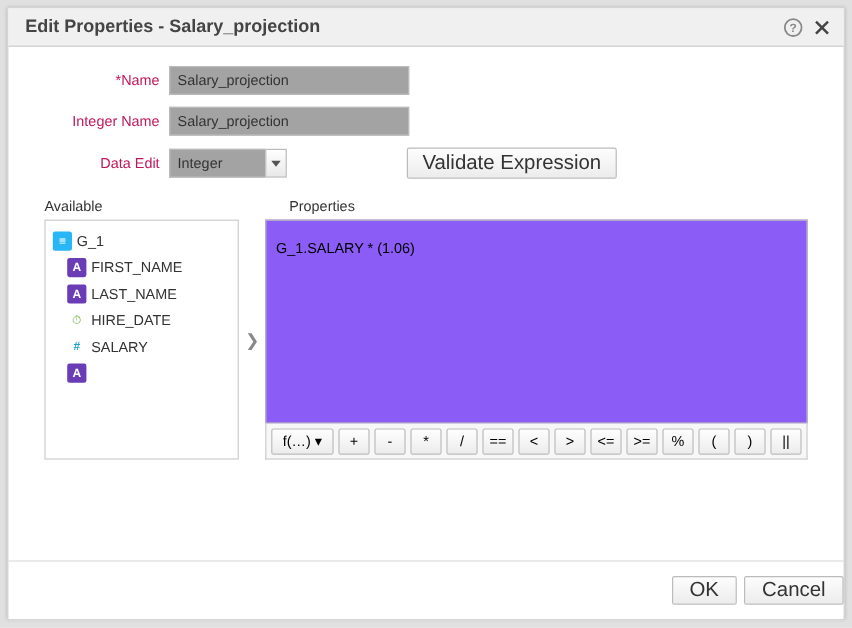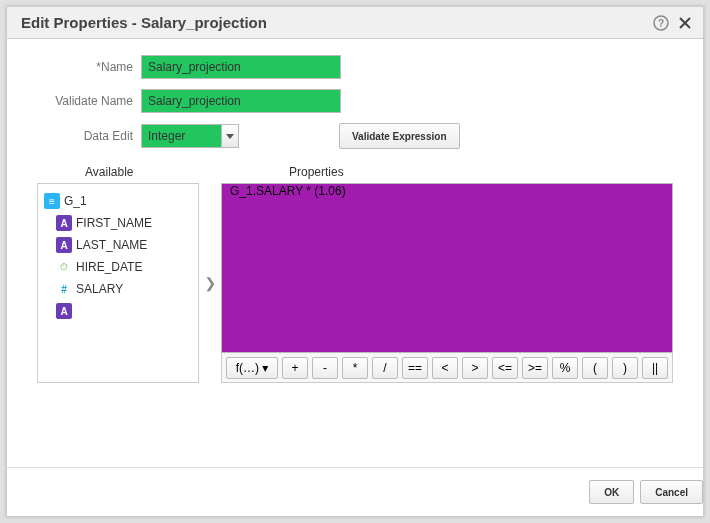--- a/index.html
+++ b/index.html
@@ -49,29 +49,29 @@
     flex-direction: column;
   }
   .form-row {
     display: flex;
     align-items: center;
     margin-bottom: 10px;
   }
   .form-row .lbl {
     width: 96px;
     text-align: right;
-    color: #737373;
+    color: #be185d;
     margin-right: 8px;
     font-size: 12px;
   }
   .form-row .req::before { content: "*"; }
   input.text, select {
     height: 24px;
     border: 1px solid #bbb;
-    background: #22c55e;
+    background: #a3a3a3;
     padding: 2px 6px;
     font-size: 12px;
     color: #333;
   }
   input.text { width: 200px; }
   .select-wrap {
     display: inline-flex;
   }
   .select-wrap select {
     width: 80px;
@@ -84,36 +84,35 @@
     width: 18px;
     border: 1px solid #bbb;
     background: linear-gradient(#fff,#e8e8e8);
     display: flex; align-items:center; justify-content:center;
   }
   .btn {
     border: 1px solid #bbb;
     background: linear-gradient(#fdfdfd,#ececec);
     padding: 4px 12px;
     height: 26px;
-    font-size: 10px;
-    font-weight: bold;
+    font-size: 17px;
+    font-weight: normal;
     color: #333;
     cursor: pointer;
     display: inline-flex;
     align-items: center;
     border-radius: 2px;
   }
   .validate-area { margin-left: 100px; }
   .section-labels {
     display: flex;
     margin-top: 6px;
     margin-bottom: 4px;
     font-size: 12px;
     color: #333;
-    margin-left: 48px;
   }
   .section-labels .left { width: 180px; }
   .main-area {
     display: flex;
     align-items: stretch;
   }
   .tree {
     width: 180px;
     height: 200px;
     border: 1px solid #ccc;
@@ -159,24 +158,24 @@
   }
   .right-col {
     flex: 1;
     display: flex;
     flex-direction: column;
   }
   .expr {
     flex: 1;
     width: 100%;
     border: 1px solid #bbb;
-    background: #a21caf;
+    background: #8b5cf6;
     font-size: 12px;
     font-family: Arial, Helvetica, sans-serif;
-    padding: 0 8px;
+    padding: 16px 8px;
     resize: none;
     height: 170px;
   }
   .op-row {
     height: 30px;
     display: flex;
     align-items: center;
     border: 1px solid #ccc;
     border-top: none;
     background: #f7f7f7;
@@ -223,21 +222,21 @@
   </div>
 
   <div class="body">
 
     <div class="form-row">
       <span class="lbl req">Name</span>
       <input class="text" value="Salary_projection" style="">
     </div>
 
     <div class="form-row">
-      <span class="lbl">Validate Name</span>
+      <span class="lbl">Integer Name</span>
       <input class="text" value="Salary_projection" style="">
     </div>
 
     <div class="form-row">
       <span class="lbl">Data Edit</span>
       <span class="select-wrap">
         <select>
           <option>Integer</option>
         </select>
         <span class="arrow">

